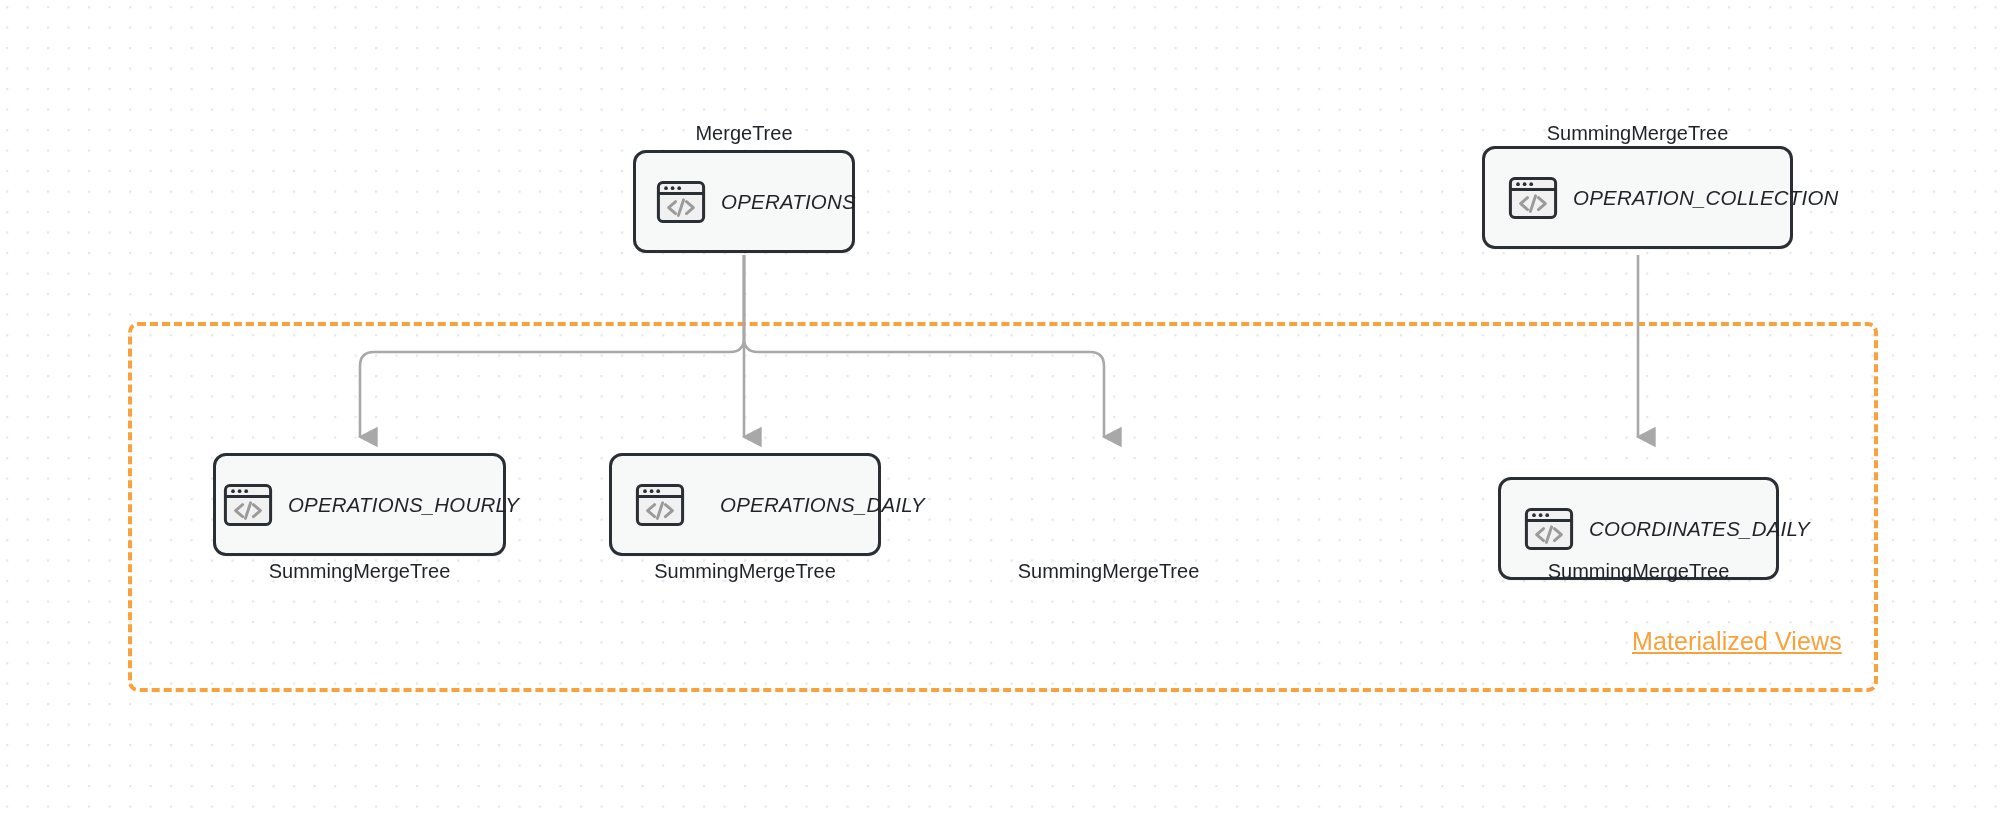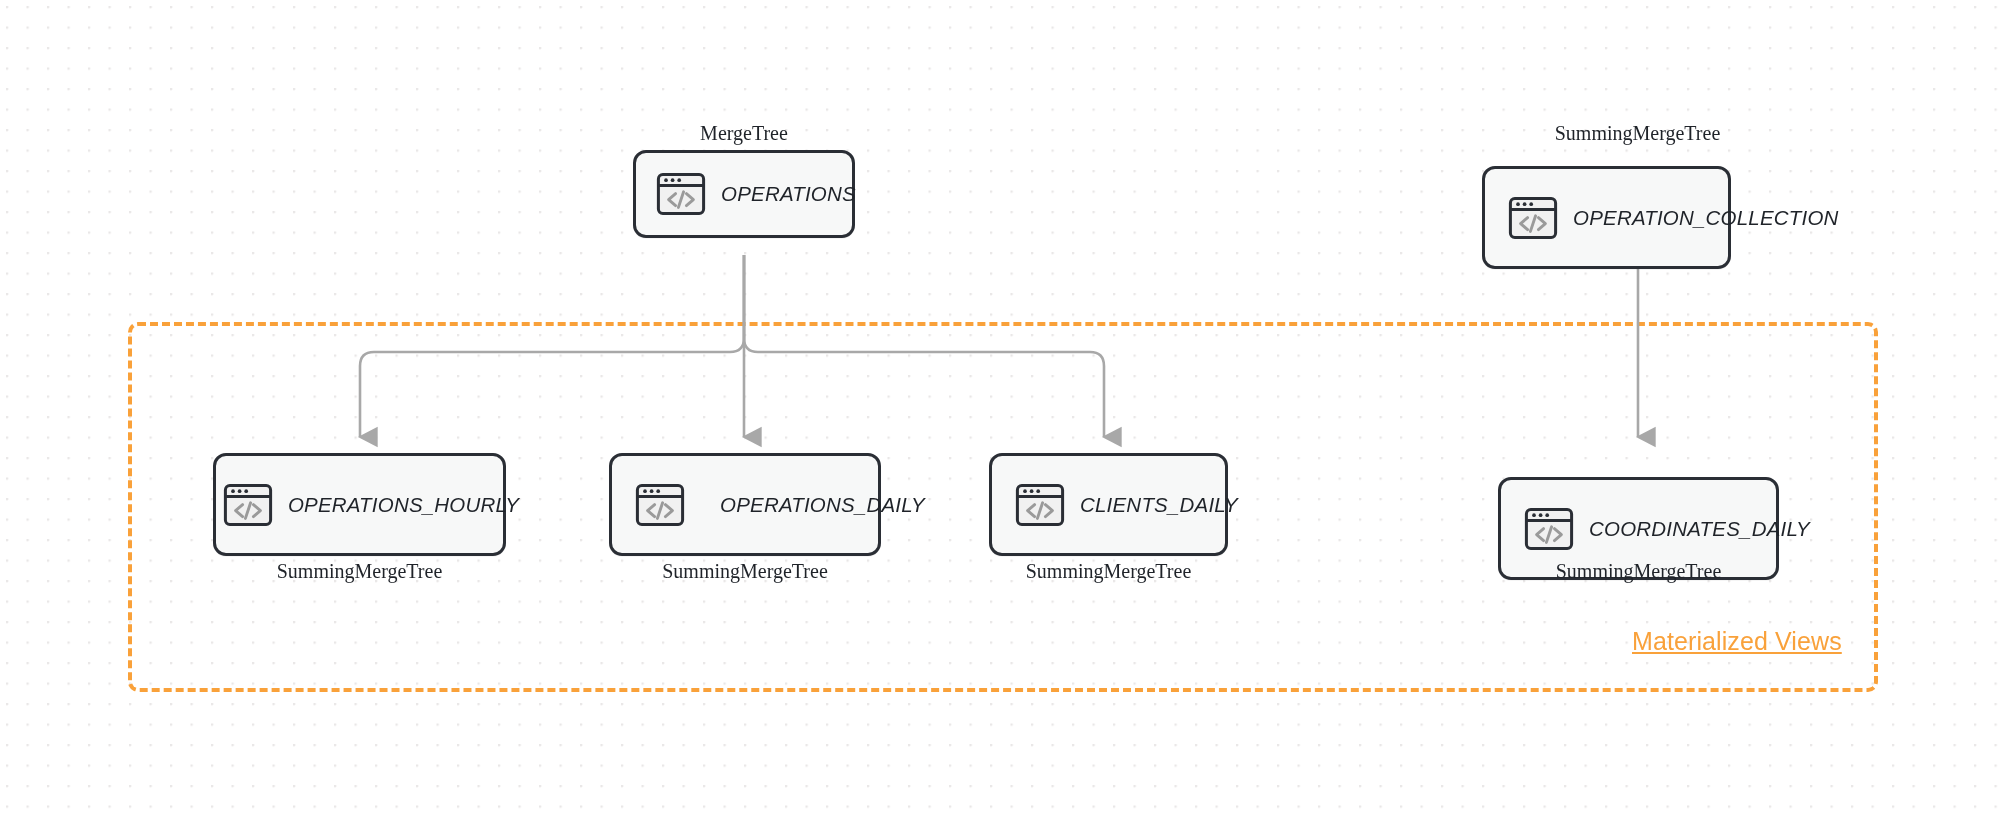--- a/index.html
+++ b/index.html
@@ -72,21 +72,21 @@
     font-family: "Liberation Sans", sans-serif;
     letter-spacing: 0.2px;
     white-space: nowrap;
   }
 
   
   .engine-label {
     position: absolute;
     font-size: 20px;
     color: #1f2329;
-    font-family: Liberation Serif, serif;
+    font-family: Liberation Sans, sans-serif;
     white-space: nowrap;
     text-align: center;
   }
 </style>
 </head>
 <body>
 
 <div id="canvas">
 
   <div class="group-box" style="left:128px; top:322px; width:1750px; height:370px;"></div>
@@ -105,38 +105,38 @@
 
       <path d="M744,255 L744,338 Q744,352 730,352 L374,352 Q360,352 360,366 L360,437" marker-end="url(#arrowhead)"></path>
 
       <path d="M744,255 L744,338 Q744,352 758,352 L1090,352 Q1104,352 1104,366 L1104,437" marker-end="url(#arrowhead)"></path>
 
       <path d="M1638,255 L1638,437" marker-end="url(#arrowhead)"></path>
     </g>
   </svg>
 
   <div class="engine-label" style="left:633px; top:122px; width:222px;">MergeTree</div>
-  <div class="node" style="left:633px; top:150px; width:222px; height:88px;padding-left:19px;">
+  <div class="node" style="left:633px; top:150px; width:222px; height:103px;padding-left:19px;">
     <span class="node-icon">
       <svg viewBox="0 0 52 52" width="52" height="52" xmlns="http://www.w3.org/2000/svg">
         <rect x="3.4" y="6.6" width="45.2" height="38.8" rx="4.4" fill="#f1f1f1" stroke="#2a2e35" stroke-width="3"></rect>
         <path d="M3.4,17.4 H48.6" stroke="#2a2e35" stroke-width="3"></path>
         <circle cx="11.0" cy="12.2" r="1.85" fill="#2a2e35"></circle>
         <circle cx="17.6" cy="12.2" r="1.85" fill="#2a2e35"></circle>
         <circle cx="24.2" cy="12.2" r="1.85" fill="#2a2e35"></circle>
         <path d="M20.6,25.6 L13.6,31.6 L20.6,37.6" fill="none" stroke="#9a9a9a" stroke-width="2.9" stroke-linecap="round" stroke-linejoin="round"></path>
         <path d="M31.4,25.6 L38.4,31.6 L31.4,37.6" fill="none" stroke="#9a9a9a" stroke-width="2.9" stroke-linecap="round" stroke-linejoin="round"></path>
         <path d="M28.6,23.8 L23.4,39.4" fill="none" stroke="#9a9a9a" stroke-width="2.9" stroke-linecap="round"></path>
       </svg>
     </span>
     <span class="node-title">OPERATIONS</span>
   </div>
 
   <div class="engine-label" style="left:1482px; top:122px; width:311px;">SummingMergeTree</div>
-  <div class="node" style="left:1482px; top:166px; width:249px; height:103px;">
+  <div class="node" style="left:1482px; top:146px; width:311px; height:103px;">
     <span class="node-icon">
       <svg viewBox="0 0 52 52" width="52" height="52" xmlns="http://www.w3.org/2000/svg">
         <rect x="3.4" y="6.6" width="45.2" height="38.8" rx="4.4" fill="#f1f1f1" stroke="#2a2e35" stroke-width="3"></rect>
         <path d="M3.4,17.4 H48.6" stroke="#2a2e35" stroke-width="3"></path>
         <circle cx="11.0" cy="12.2" r="1.85" fill="#2a2e35"></circle>
         <circle cx="17.6" cy="12.2" r="1.85" fill="#2a2e35"></circle>
         <circle cx="24.2" cy="12.2" r="1.85" fill="#2a2e35"></circle>
         <path d="M20.6,25.6 L13.6,31.6 L20.6,37.6" fill="none" stroke="#9a9a9a" stroke-width="2.9" stroke-linecap="round" stroke-linejoin="round"></path>
         <path d="M31.4,25.6 L38.4,31.6 L31.4,37.6" fill="none" stroke="#9a9a9a" stroke-width="2.9" stroke-linecap="round" stroke-linejoin="round"></path>
         <path d="M28.6,23.8 L23.4,39.4" fill="none" stroke="#9a9a9a" stroke-width="2.9" stroke-linecap="round"></path>
@@ -172,35 +172,20 @@
         <circle cx="24.2" cy="12.2" r="1.85" fill="#2a2e35"></circle>
         <path d="M20.6,25.6 L13.6,31.6 L20.6,37.6" fill="none" stroke="#9a9a9a" stroke-width="2.9" stroke-linecap="round" stroke-linejoin="round"></path>
         <path d="M31.4,25.6 L38.4,31.6 L31.4,37.6" fill="none" stroke="#9a9a9a" stroke-width="2.9" stroke-linecap="round" stroke-linejoin="round"></path>
         <path d="M28.6,23.8 L23.4,39.4" fill="none" stroke="#9a9a9a" stroke-width="2.9" stroke-linecap="round"></path>
       </svg>
     </span>
     <span class="node-title">OPERATIONS_DAILY</span>
   </div>
   <div class="engine-label" style="left:609px; top:560px; width:272px;">SummingMergeTree</div>
 
-  <div class="node" style="left:989px; top:453px; width:239px; height:103px;">
-    <span class="node-icon">
-      <svg viewBox="0 0 52 52" width="52" height="52" xmlns="http://www.w3.org/2000/svg">
-        <rect x="3.4" y="6.6" width="45.2" height="38.8" rx="4.4" fill="#f1f1f1" stroke="#2a2e35" stroke-width="3"></rect>
-        <path d="M3.4,17.4 H48.6" stroke="#2a2e35" stroke-width="3"></path>
-        <circle cx="11.0" cy="12.2" r="1.85" fill="#2a2e35"></circle>
-        <circle cx="17.6" cy="12.2" r="1.85" fill="#2a2e35"></circle>
-        <circle cx="24.2" cy="12.2" r="1.85" fill="#2a2e35"></circle>
-        <path d="M20.6,25.6 L13.6,31.6 L20.6,37.6" fill="none" stroke="#9a9a9a" stroke-width="2.9" stroke-linecap="round" stroke-linejoin="round"></path>
-        <path d="M31.4,25.6 L38.4,31.6 L31.4,37.6" fill="none" stroke="#9a9a9a" stroke-width="2.9" stroke-linecap="round" stroke-linejoin="round"></path>
-        <path d="M28.6,23.8 L23.4,39.4" fill="none" stroke="#9a9a9a" stroke-width="2.9" stroke-linecap="round"></path>
-      </svg>
-    </span>
-    <span class="node-title">CLIENTS_DAILY</span>
-  </div>
   <div class="engine-label" style="left:989px; top:560px; width:239px;">SummingMergeTree</div>
 
   <div class="node" style="left:1498px; top:477px; width:281px; height:103px;">
     <span class="node-icon">
       <svg viewBox="0 0 52 52" width="52" height="52" xmlns="http://www.w3.org/2000/svg">
         <rect x="3.4" y="6.6" width="45.2" height="38.8" rx="4.4" fill="#f1f1f1" stroke="#2a2e35" stroke-width="3"></rect>
         <path d="M3.4,17.4 H48.6" stroke="#2a2e35" stroke-width="3"></path>
         <circle cx="11.0" cy="12.2" r="1.85" fill="#2a2e35"></circle>
         <circle cx="17.6" cy="12.2" r="1.85" fill="#2a2e35"></circle>
         <circle cx="24.2" cy="12.2" r="1.85" fill="#2a2e35"></circle>

